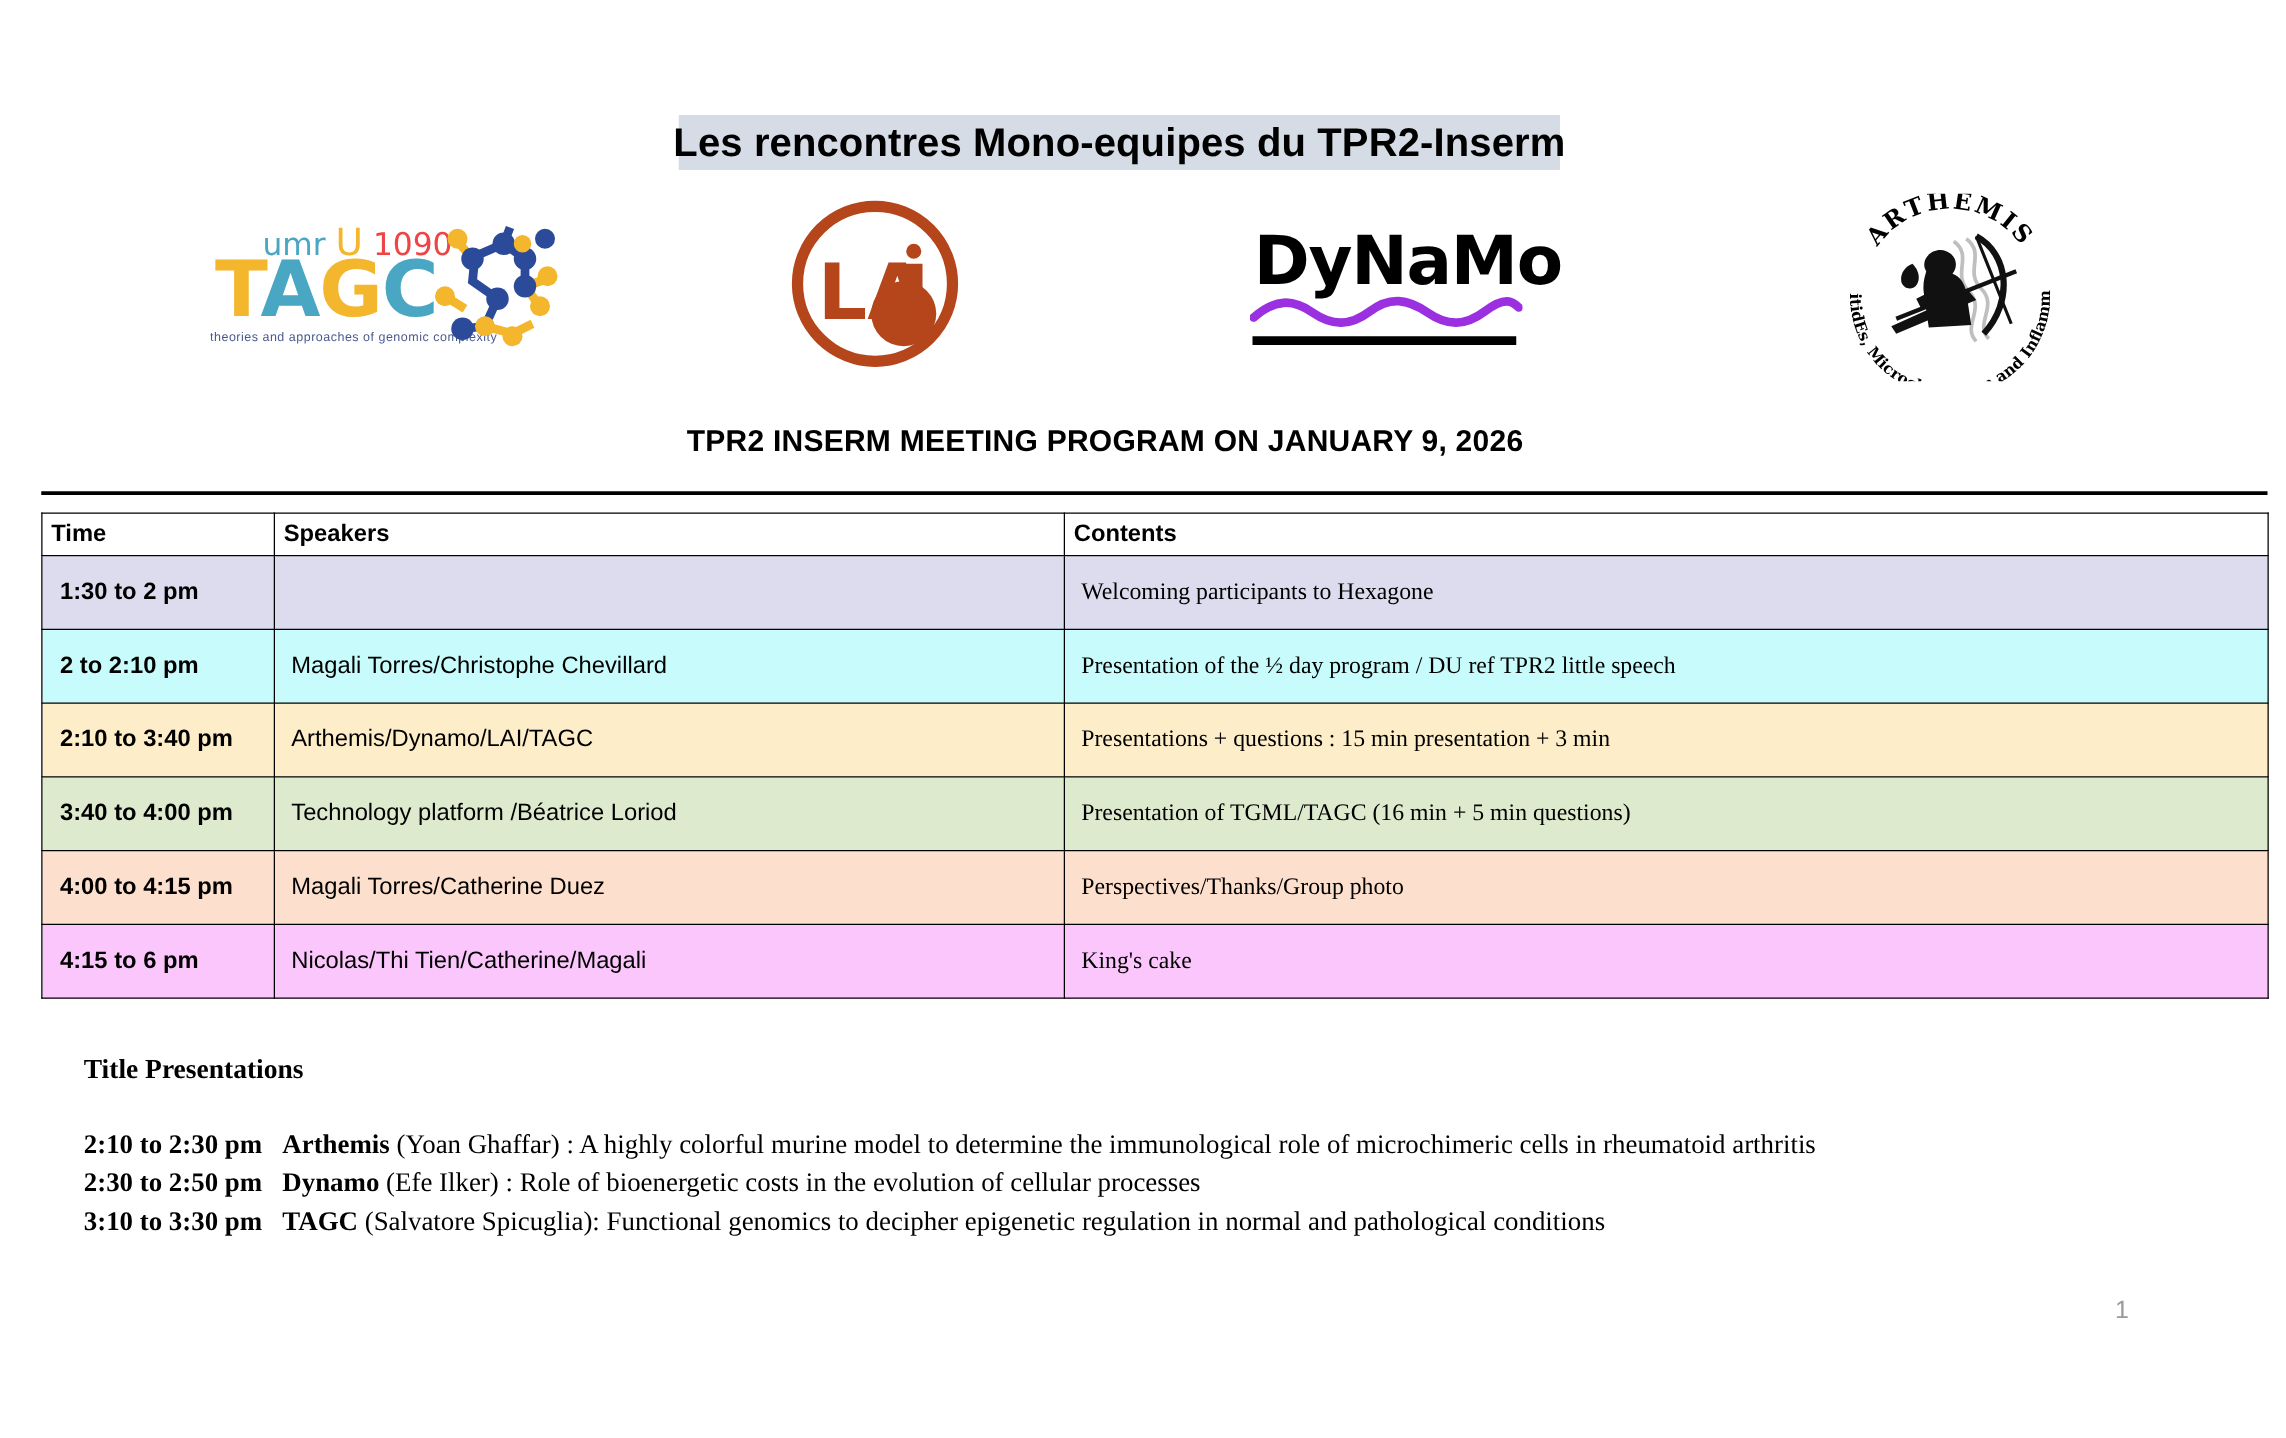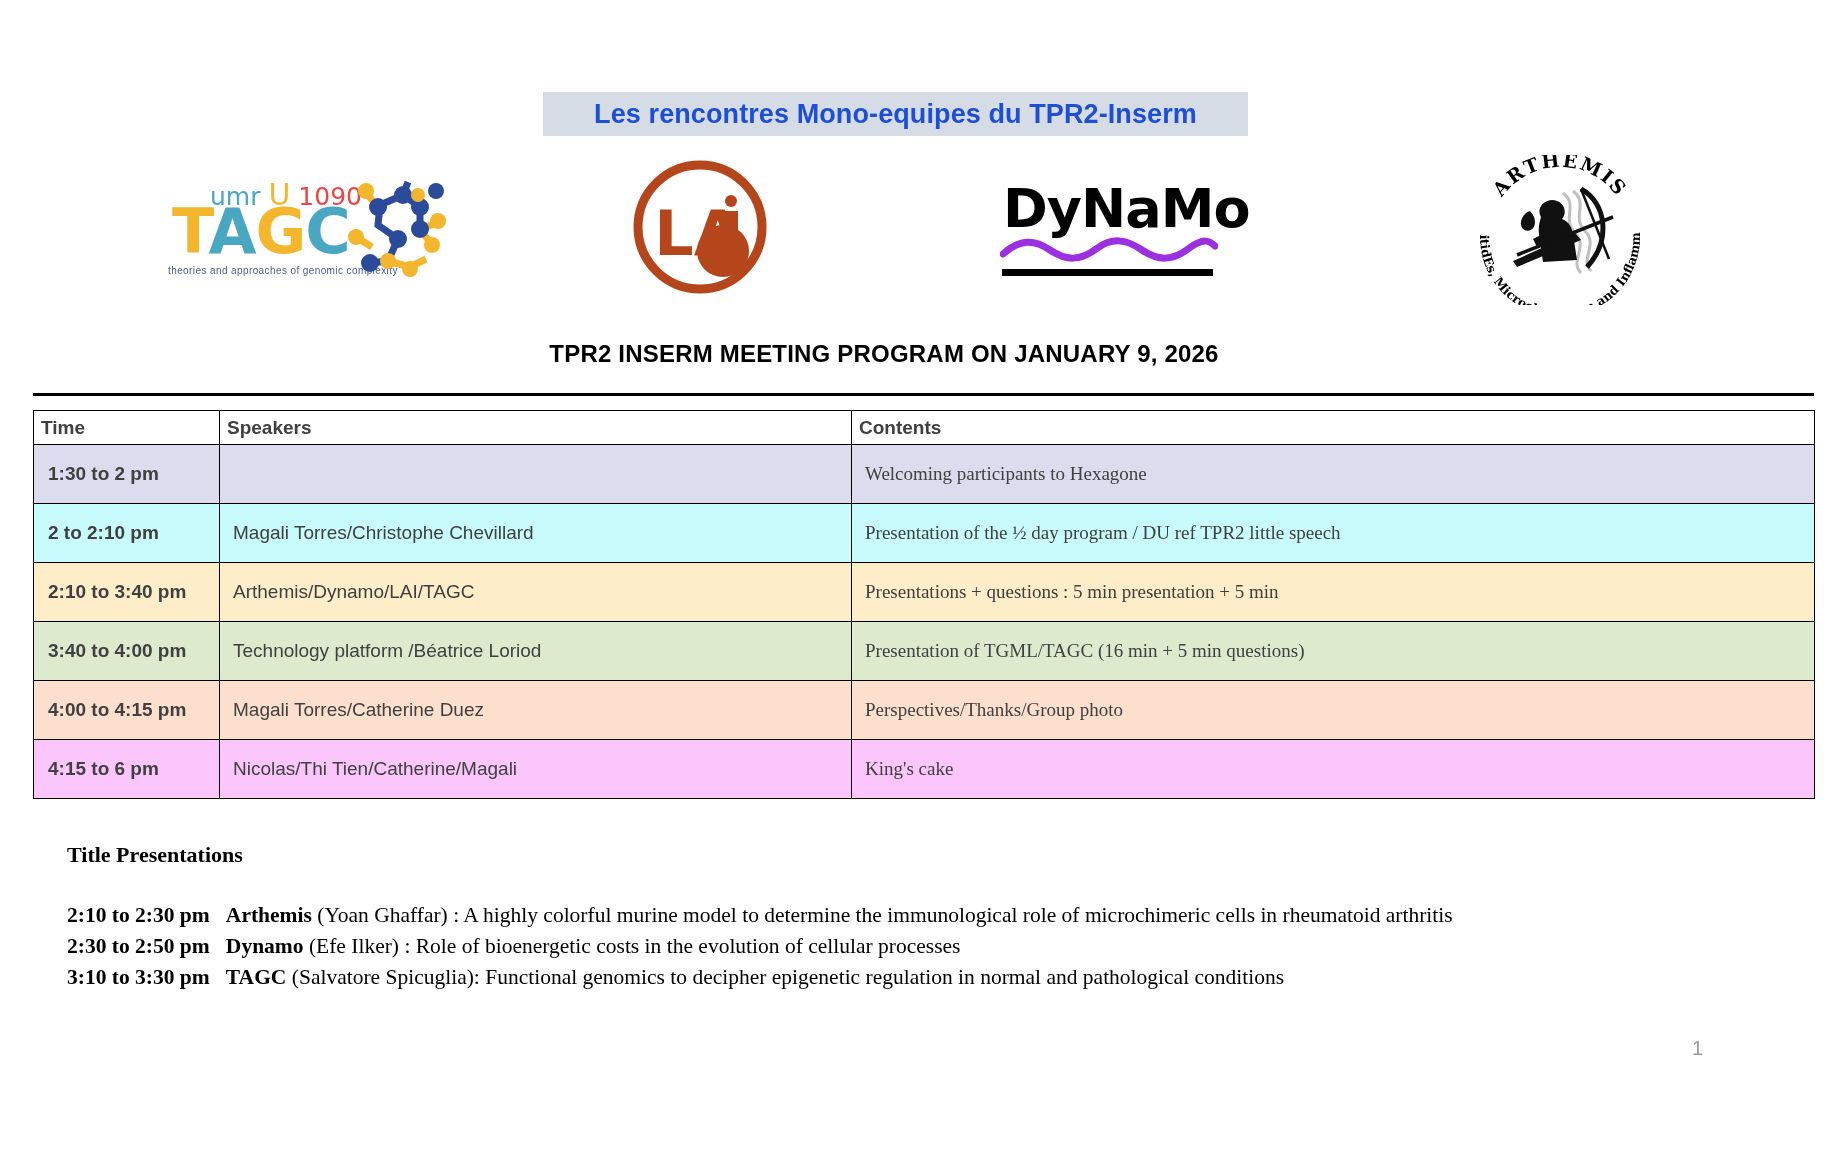--- a/index.html
+++ b/index.html
@@ -22,24 +22,24 @@
     left: 543px;
     top: 92px;
     width: 705px;
     height: 44px;
     background: #d6dce5;
     display: flex;
     align-items: center;
     justify-content: center;
   }
   .title-banner span {
-    font-size: 27px;
+    font-size: 32px;
     font-weight: bold;
     letter-spacing: 0.1px;
-    color: #1d4ed8;
+    color: #000000;
     white-space: nowrap;
   }
 
   
   .logos {
     position: absolute;
     left: 0;
     top: 155px;
     width: 1829px;
     height: 160px;
@@ -174,21 +174,21 @@
   table.program col.c-time { width: 186px; }
   table.program col.c-speakers { width: 632px; }
   table.program col.c-contents { width: 963px; }
 
   table.program th, table.program td {
     border: 1.6px solid #000;
     padding: 0 6px;
     vertical-align: middle;
     text-align: left;
     font-weight: normal;
-    color: #404040;
+    color: #000000;
   }
   table.program thead th {
     height: 33px;
     font-weight: bold;
     font-size: 19px;
     background: #ffffff;
     padding-left: 7px;
   }
   table.program tbody td { height: 58px; }
   table.program tbody td.time { padding-left: 14px; font-weight: bold; }
@@ -348,21 +348,21 @@
         <td class="contents">Welcoming participants to Hexagone</td>
       </tr>
       <tr style="background-color: rgb(200, 251, 251);">
         <td class="time">2  to 2:10 pm</td>
         <td class="speakers">Magali Torres/Christophe Chevillard</td>
         <td class="contents">Presentation of the ½ day program / DU ref TPR2 little speech</td>
       </tr>
       <tr style="background-color: rgb(253, 238, 201);">
         <td class="time">2:10 to 3:40 pm</td>
         <td class="speakers">Arthemis/Dynamo/LAI/TAGC</td>
-        <td class="contents">Presentations + questions : 5 min presentation + 5 min</td>
+        <td class="contents">Presentations + questions : 15 min presentation + 3 min</td>
       </tr>
       <tr style="background-color: rgb(221, 234, 206);">
         <td class="time">3:40 to 4:00 pm</td>
         <td class="speakers">Technology platform /Béatrice Loriod</td>
         <td class="contents">Presentation of TGML/TAGC (16 min + 5 min questions)</td>
       </tr>
       <tr style="background-color: rgb(252, 224, 205);">
         <td class="time">4:00 to 4:15 pm</td>
         <td class="speakers">Magali Torres/Catherine Duez</td>
         <td class="contents">Perspectives/Thanks/Group photo</td>

